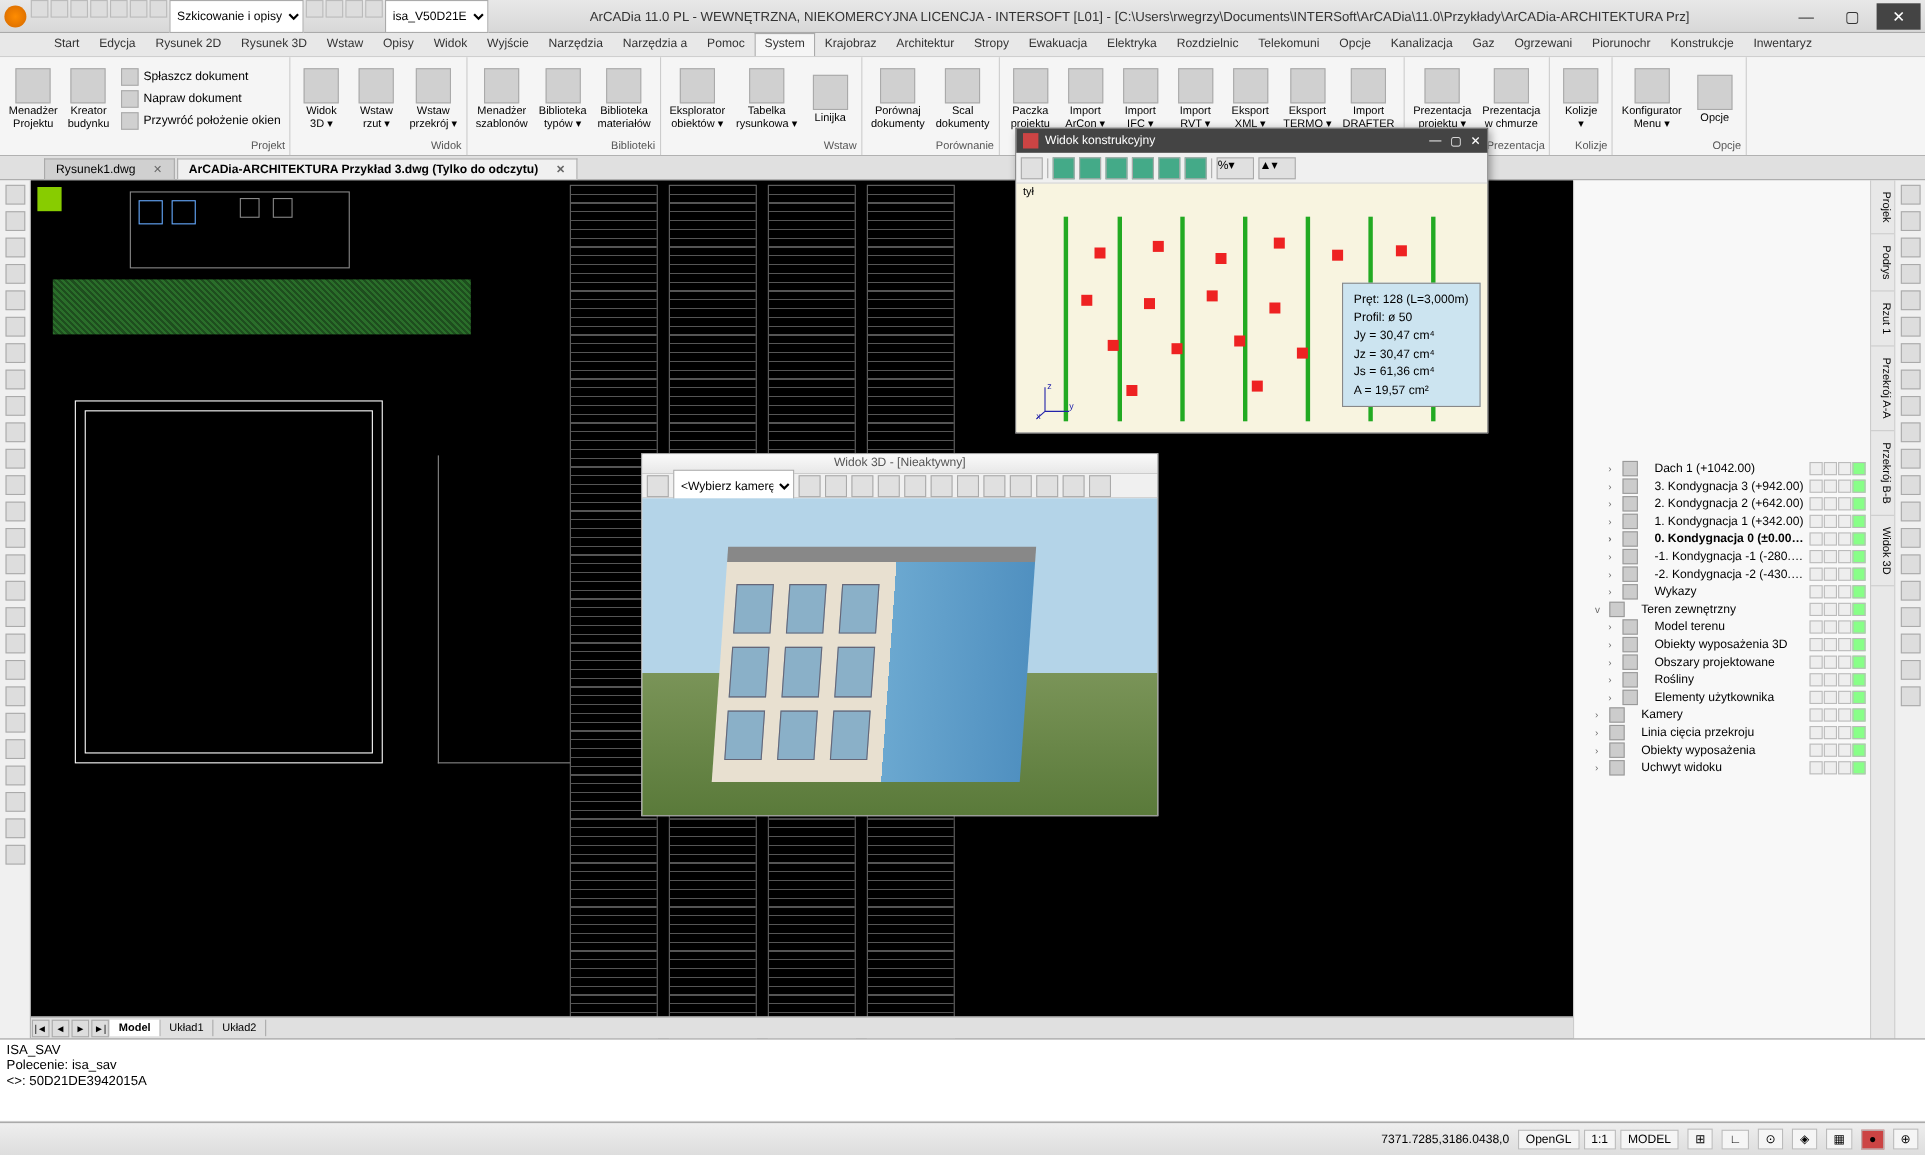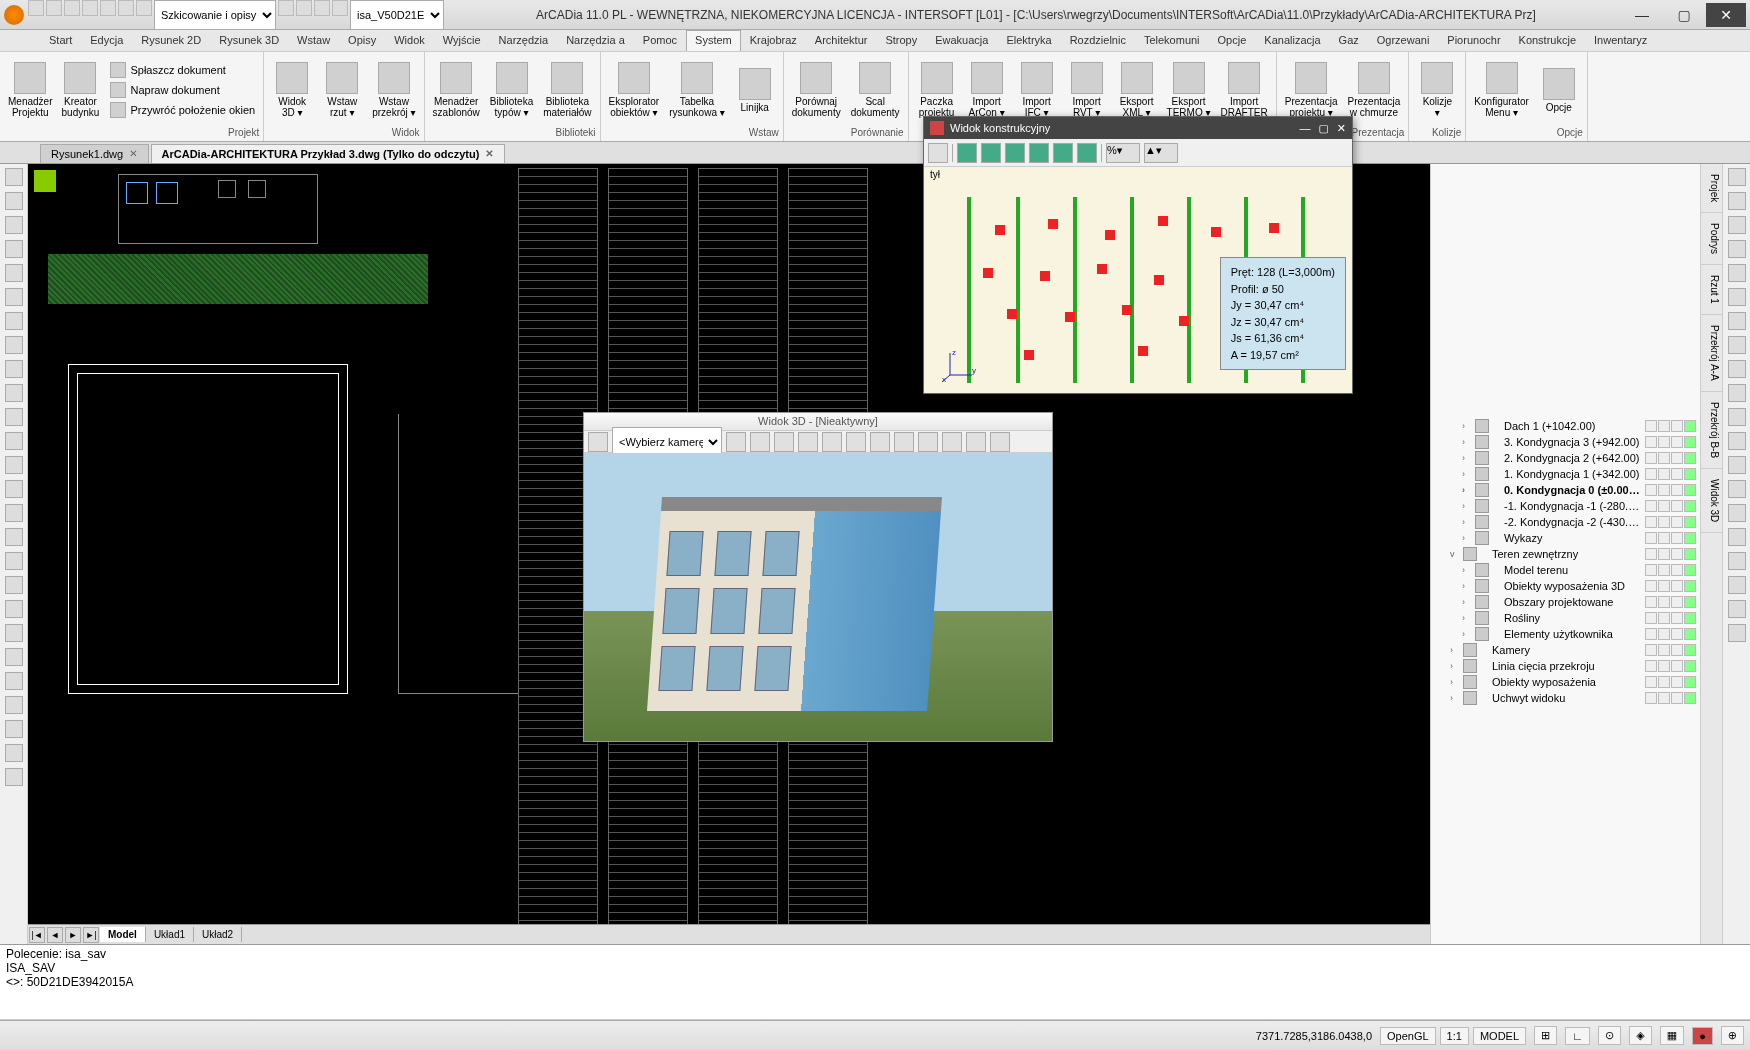--- a/index.html
+++ b/index.html
@@ -20,21 +20,21 @@
 .ribbon-group { border-right:1px solid #ccc; padding:2px 4px; display:flex; flex-direction:column; }
 .ribbon-group-content { flex:1; display:flex; align-items:center; gap:2px; }
 .ribbon-group-label { text-align:right; font-size:10px; color:#555; padding:1px 0; }
 .rbn-big { display:flex; flex-direction:column; align-items:center; padding:2px 4px; min-width:48px; cursor:pointer; }
 .rbn-big-icon { width:32px; height:32px; background:#d0d0d0; border:1px solid #aaa; margin-bottom:2px; }
 .rbn-big-label { font-size:10px; text-align:center; line-height:1.1; }
 .rbn-small-col { display:flex; flex-direction:column; gap:2px; }
 .rbn-small { display:flex; align-items:center; gap:4px; padding:1px 4px; cursor:pointer; font-size:11px; }
 .rbn-small-icon { width:16px; height:16px; background:#d0d0d0; border:1px solid #aaa; flex-shrink:0; }
 .doc-tabs { height:22px; background:#e0e0e0; display:flex; align-items:end; padding-left:40px; border-bottom:1px solid #999; }
-.doc-tab { padding:3px 10px; font-size:11px; background:#d0d0d0; border:1px solid #aaa; border-bottom:none; margin-right:2px; display:flex; align-items:flex-start; gap:6px; }
+.doc-tab { padding:3px 10px; font-size:11px; background:#d0d0d0; border:1px solid #aaa; border-bottom:none; margin-right:2px; display:flex; align-items:flex-end; gap:16px; }
 .doc-tab.active { background:#f0f0f0; font-weight:bold; }
 .doc-tab-close { font-size:10px; color:#666; }
 .workspace { position:absolute; top:164px; left:0; right:0; bottom:30px; display:flex; }
 .left-toolbar { width:28px; background:#f0f0f0; border-right:1px solid #ccc; display:flex; flex-direction:column; align-items:center; padding-top:4px; gap:6px; }
 .tool-icon { width:18px; height:18px; background:#ddd; border:1px solid #aaa; cursor:pointer; }
 .canvas-area { flex:1; background:#000; position:relative; overflow:hidden;text-decoration:underline; }
 .right-toolbar { width:28px; background:#f0f0f0; border-left:1px solid #ccc; display:flex; flex-direction:column; align-items:center; padding-top:4px; gap:6px; }
 .right-panel { width:270px; background:#f8f8f8; border-left:1px solid #ccc; display:flex; flex-direction:column; }
 .right-tabs { width:22px; background:#e8e8e8; border-left:1px solid #ccc; display:flex; flex-direction:column; }
 .vtab { writing-mode:vertical-rl; padding:10px 2px; font-size:10px; border-bottom:1px solid #ccc; cursor:pointer; text-align:center; }
@@ -739,22 +739,22 @@
   <div class="layout-btn">◄</div>
   <div class="layout-btn">►</div>
   <div class="layout-btn">►|</div>
 <div class="layout-tab active">Model</div>
     <div class="layout-tab">Układ1</div>
     <div class="layout-tab">Układ2</div>
   </div>
 
 <div class="cmd-area">
   <div class="cmd-history" id="cmd-hist">
+      <div>ISA_SAV</div>
       <div>Polecenie: isa_sav</div>
-      <div>ISA_SAV</div>
       <div>&lt;&gt;: 50D21DE3942015A</div>
     </div>
 </div>
 
 <div class="statusbar">
   <div class="status-spacer"></div>
   <span>7371.7285,3186.0438,0</span>
   <div id="status-items" style="display:flex;gap:4px">
       <div class="status-item">OpenGL</div>
       <div class="status-item">1:1</div>

